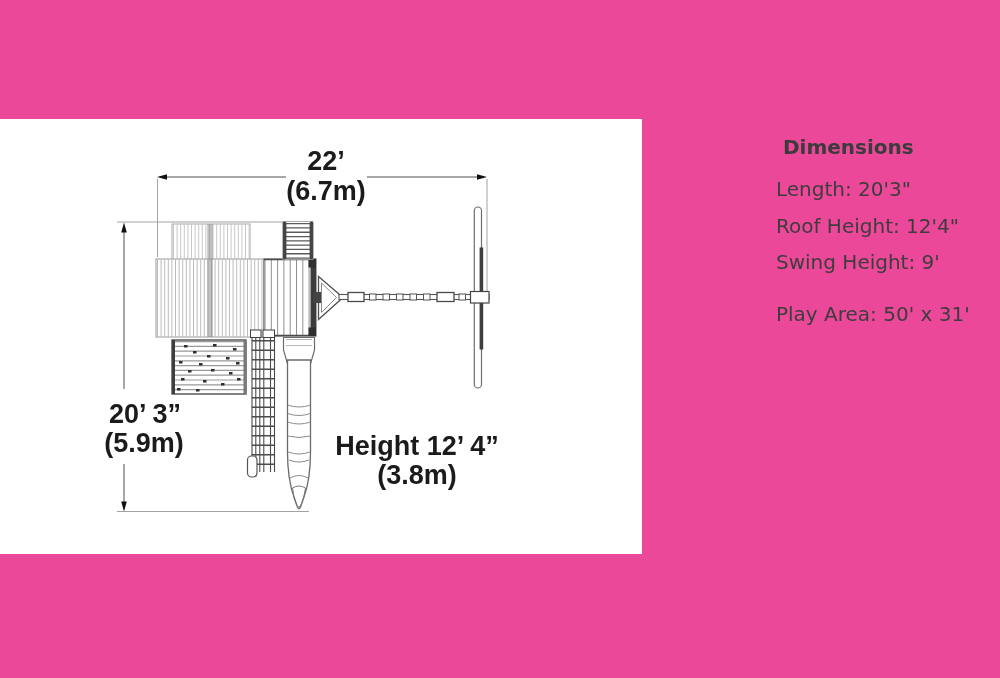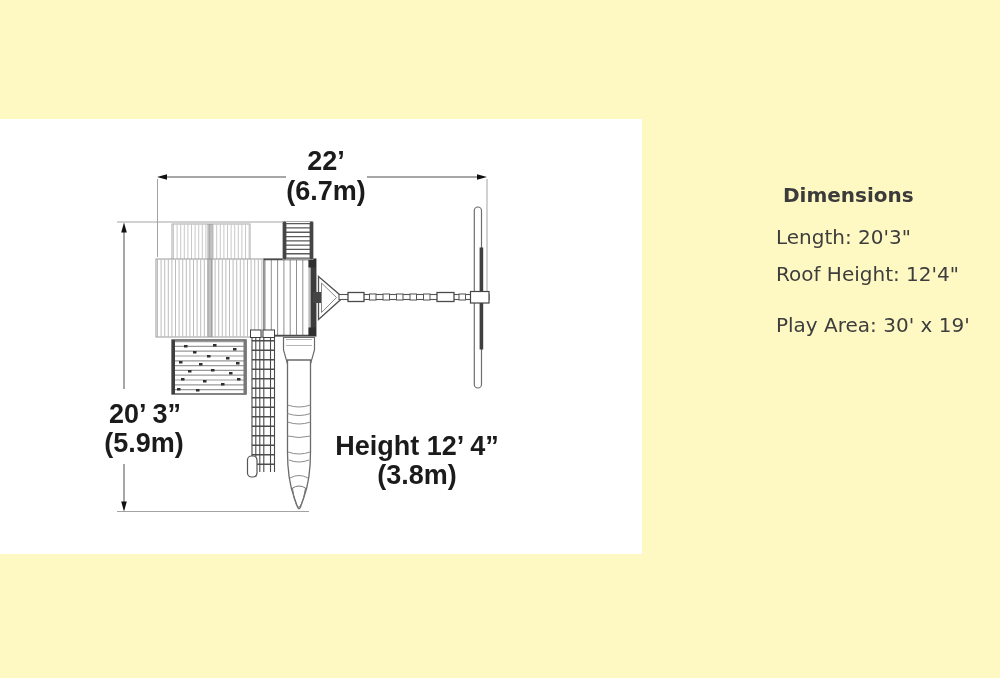--- a/index.html
+++ b/index.html
@@ -1,21 +1,21 @@
 <!DOCTYPE html>
 <html><head>
 <meta charset="utf-8">
 <style>
   html,body{margin:0;padding:0;}
-  .page{position:relative;width:1000px;height:678px;background:#fef9c3;overflow:hidden;
+  .page{position:relative;width:1000px;height:678px;background:#ec4899;overflow:hidden;
         font-family:"DejaVu Sans",sans-serif;}
   .canvas{position:absolute;left:0;top:119px;width:642px;height:435px;background:#ffffff;}
   .canvas svg{display:block;}
   .dim-text{font-family:"Liberation Sans",sans-serif;font-weight:700;font-size:27px;fill:#1b1b1b;}
-  .panel{position:absolute;left:776px;top:130px;width:220px;color:#3d3d3d;margin-top:48px;}
+  .panel{position:absolute;left:776px;top:130px;width:220px;color:#3d3d3d;}
   .panel h3{font-size:20px;line-height:24px;font-weight:700;margin:5px 0 0 7px;color:#3b3b3b;}
   .specs{margin-top:12px;}
   .spec-row{font-size:20px;line-height:36.5px;white-space:nowrap;}
   .use-heading{margin-top:38px !important;}
   .play-row{margin-top:15px;font-size:20px;line-height:36.5px;white-space:nowrap;}
 </style>
 </head>
 <body>
 
 <div class="page">
@@ -162,17 +162,18 @@
         <text class="dim-text" x="417" y="484" text-anchor="middle">(3.8m)</text>
       </g>
     </svg>
   </div>
 
   <div class="panel">
     <h3>Dimensions</h3>
     <div class="specs">
       <div class="spec-row">Length: 20'3"</div>
       <div class="spec-row">Roof Height: 12'4"</div>
+      <div class="spec-row">Swing Height: 9'</div>
     </div>
-    <div class="play-row">Play Area: 30' x 19'</div>
+    <div class="play-row">Play Area: 50' x 31'</div>
   </div>
 
 </div>
 
 </body></html>

